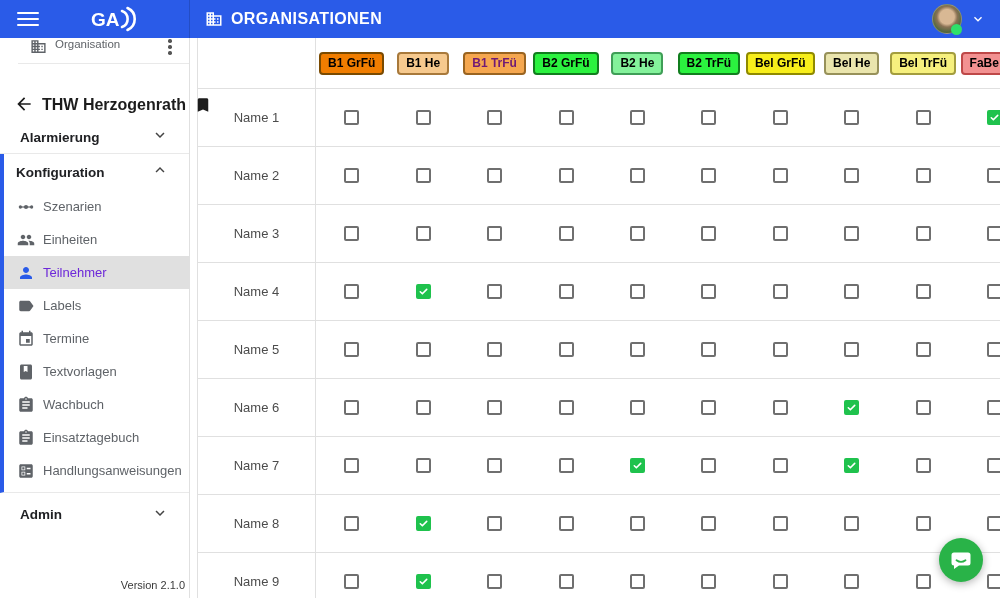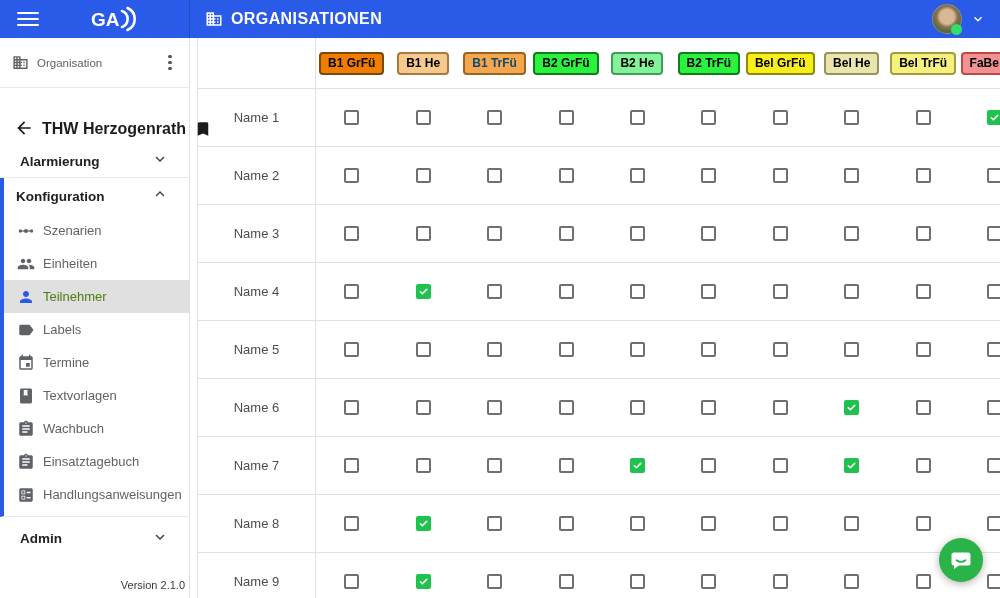--- a/index.html
+++ b/index.html
@@ -14,36 +14,36 @@
   .topbar-main { flex:1; display:flex; align-items:center; height:38px; }
   .page-head { display:flex; align-items:center; margin-left:15px; color:#fff; }
   .page-title { font-size:16px; font-weight:bold; letter-spacing:.4px; margin-left:8px; }
   .topbar-right { display:flex; align-items:center; margin-right:14px; }
   .avatar { width:30px; height:30px; border-radius:50%; position:relative; background:radial-gradient(circle at 50% 42%, #d8b894 0 34%, #8a7355 48%, #55683f 70%, #3c5233 100%); border:1px solid rgba(255,255,255,.25); cursor:pointer; }
   .presence-dot { position:absolute; right:-1px; bottom:-2px; width:11px; height:11px; border-radius:50%; background:#2EE06A; }
   .user-chevron { margin-left:8px; cursor:pointer; display:flex; }
 
   
   .sidebar { position:absolute; top:38px; left:0; width:190px; height:560px; background:#fff; border-right:1px solid #e0e0e0; z-index:10; }
-  .org-row { height:50px; display:flex; align-items:center; padding:0 10px 0 12px; border-bottom:1px solid #e9e9e9; }
+  .org-row { height:26px; display:flex; align-items:flex-start; padding:0 10px 0 12px; border-bottom:1px solid #e9e9e9;margin-left:18px; }
   .org-row .lbl { font-size:11.5px; color:#5f6368; margin-left:8px; flex:1; }
   .kebab { width:18px; height:18px; display:flex; flex-direction:column; align-items:center; justify-content:center; cursor:pointer; }
   .kebab i { width:3.4px; height:3.4px; border-radius:50%; background:#555; margin:1.3px 0; }
   .orgname-row { height:50px; display:flex; align-items:flex-end; padding:0 14px; }
   .orgname { font-size:16px; font-weight:bold; color:#1c1c1c; margin:0 8px; flex:1; white-space:nowrap; }
   .section-row { height:33px; display:flex; align-items:center; justify-content:space-between; padding:0 20px; cursor:pointer; }
   .section-label { font-size:13.5px; font-weight:600; color:#202124; }
   .alarm-row { margin-top:7px; border-bottom:1px solid #e9e9e9; }
   .konfig-wrap { border-left:4px solid #2A5BE8; border-bottom:1px solid #e9e9e9; padding-bottom:5px; }
   .konfig-wrap .section-row { padding-left:12px; height:36px; }
   .side-item { height:33px; display:flex; align-items:center; padding-left:13px; cursor:pointer; color:#5f6368; }
   .side-item .ic { width:18px; height:18px; flex:0 0 auto; display:flex; }
   .side-item .ic svg { width:18px; height:18px; fill:#5f6368; }
   .side-item .it-label { font-size:13px; margin-left:8px; white-space:nowrap; }
-  .side-item.active { background:#e0e0e0; color:#4d7c0f; font-weight:500; }
+  .side-item.active { background:#e0e0e0; color:#6d28d9; font-weight:500; }
   .side-item.active .ic svg { fill:#2A5BE8; }
   .admin-row { margin-top:5px; }
   .version { position:absolute; right:4px; bottom:7px; font-size:11px; color:#3a3a3a; }
   .chev svg { width:18px; height:18px; fill:#444; }
 
   
   .main { position:absolute; top:38px; left:190px; width:810px; height:560px; background:#fff; }
   .ptable { position:absolute; left:7px; top:0; width:913px; height:560px; border-left:1px solid #e0e0e0; border-right:1px solid #e0e0e0; overflow:hidden; }
   .grid { display:grid; grid-template-columns:118px repeat(11, 1fr); }
   .cell { display:flex; align-items:center; justify-content:center; border-bottom:1px solid #e0e0e0; }
@@ -238,21 +238,21 @@
   <div class="ptable">
     <div class="grid" id="table-grid">
         <div class="cell hcell namecol"></div>
         <div class="cell hcell">
           <span class="chip" style="background: rgb(240, 125, 0); border-color: rgb(122, 74, 0); color: rgb(0, 0, 0);">B1 GrFü</span>
         </div>
         <div class="cell hcell">
           <span class="chip" style="background: rgb(246, 201, 142); border-color: rgb(168, 121, 59); color: rgb(0, 0, 0);">B1 He</span>
         </div>
         <div class="cell hcell">
-          <span class="chip" style="background: rgb(245, 167, 79); border-color: rgb(154, 100, 32); color: #0c4a6e;">B1 TrFü</span>
+          <span class="chip" style="background: rgb(245, 167, 79); border-color: rgb(154, 100, 32); color: #701a75;">B1 TrFü</span>
         </div>
         <div class="cell hcell">
           <span class="chip" style="background: rgb(43, 242, 63); border-color: rgb(17, 126, 30); color: rgb(0, 0, 0);">B2 GrFü</span>
         </div>
         <div class="cell hcell">
           <span class="chip" style="background: rgb(132, 242, 155); border-color: rgb(63, 158, 87); color: rgb(0, 0, 0);">B2 He</span>
         </div>
         <div class="cell hcell">
           <span class="chip" style="background: rgb(43, 242, 63); border-color: rgb(17, 126, 30); color: rgb(0, 0, 0);">B2 TrFü</span>
         </div>

